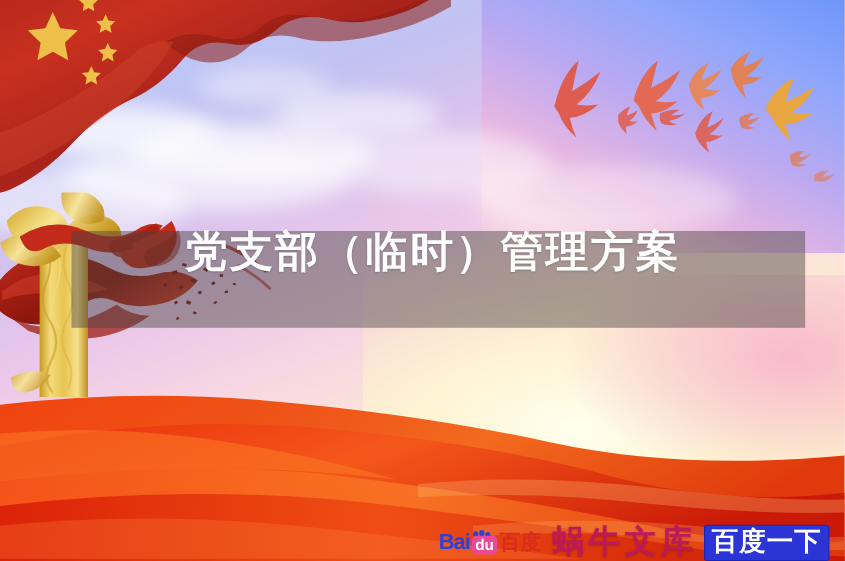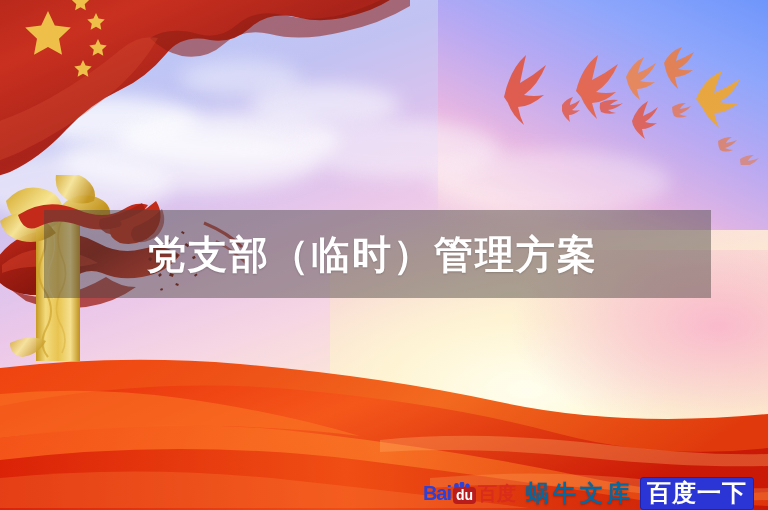--- a/index.html
+++ b/index.html
@@ -58,23 +58,23 @@
   
   .birds { position:absolute; left:480px; top:45px; width:288px; height:120px; }
   
   .hills { position:absolute; left:0; bottom:0; width:768px; height:200px; }
   
   .column { position:absolute; left:0px; top:175px; width:200px; height:230px; }
   .ribbon-flag { position:absolute; left:-10px; top:195px; width:270px; height:150px; }
 
   
   .title-band {
-    position:absolute; left:44px; top:210px; width:667px; height:88px;
+    position:absolute; left:65px; top:210px; width:667px; height:88px;
     background:rgba(72,68,64,.46);
-    display:flex; align-items:center;
+    display:flex; 
   }
   .title-text {
     color:#fff;
     font-size:39px;
     font-weight:bold;
     letter-spacing:2px;
     margin-left:103px;
     text-shadow:0 1px 2px rgba(0,0,0,.18);
     white-space:nowrap;
     line-height:1;
@@ -86,27 +86,27 @@
     padding-right:2px;
   }
   .baidu-logo {
     display:flex; align-items:center;
     font-weight:bold; font-size:20px; line-height:1;
     margin-right:6px; position:relative;
   }
   .baidu-bai { color:#2b41d8; letter-spacing:-1px; }
   .baidu-paw { position:relative; width:20px; height:22px; margin:0 1px; }
   .baidu-du {
-    background:#b91c1c; color:#fff; font-size:14px;
+    background:#ec4899; color:#fff; font-size:14px;
     border-radius:4px; padding:1px 3px 2px 3px; line-height:1;
     position:absolute; left:1px; bottom:0px;
   }
   .baidu-cn { color:#d92b1c; font-size:19px; margin-left:5px; opacity:.92; }
   .wm-title {
-    color:#0369a1; font-size:23px; font-weight:bold; letter-spacing:4px;
+    color:#be185d; font-size:29px; font-weight:bold; letter-spacing:4px;
     text-shadow:0 1px 2px rgba(120,20,0,.45);
     margin:0 6px 0 4px; line-height:1;
   }
   .wm-button {
     background:#2b35d6; color:#fff; font-size:24px; font-weight:bold;
     letter-spacing:1px; padding:3px 6px 4px 6px; border-radius:3px;
     line-height:1; border:1px solid #1c24b4;
   }
 </style>
 </head>

